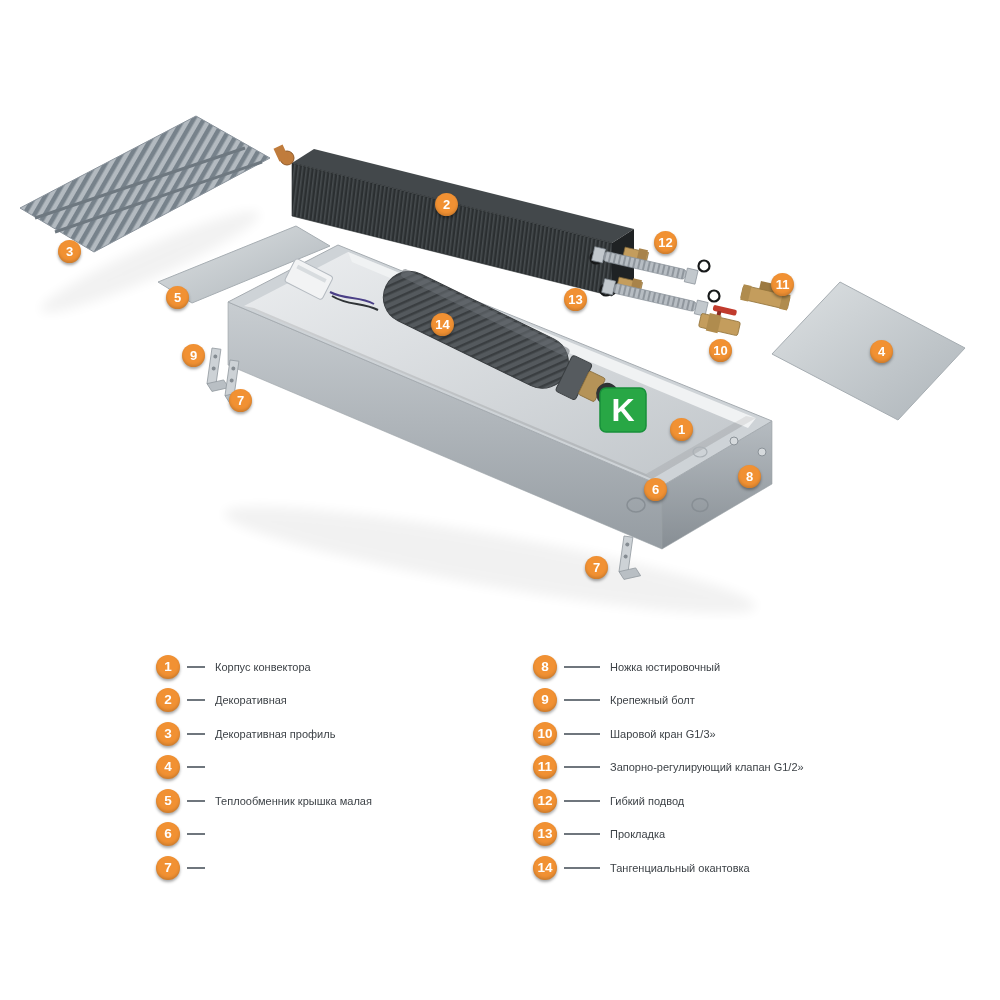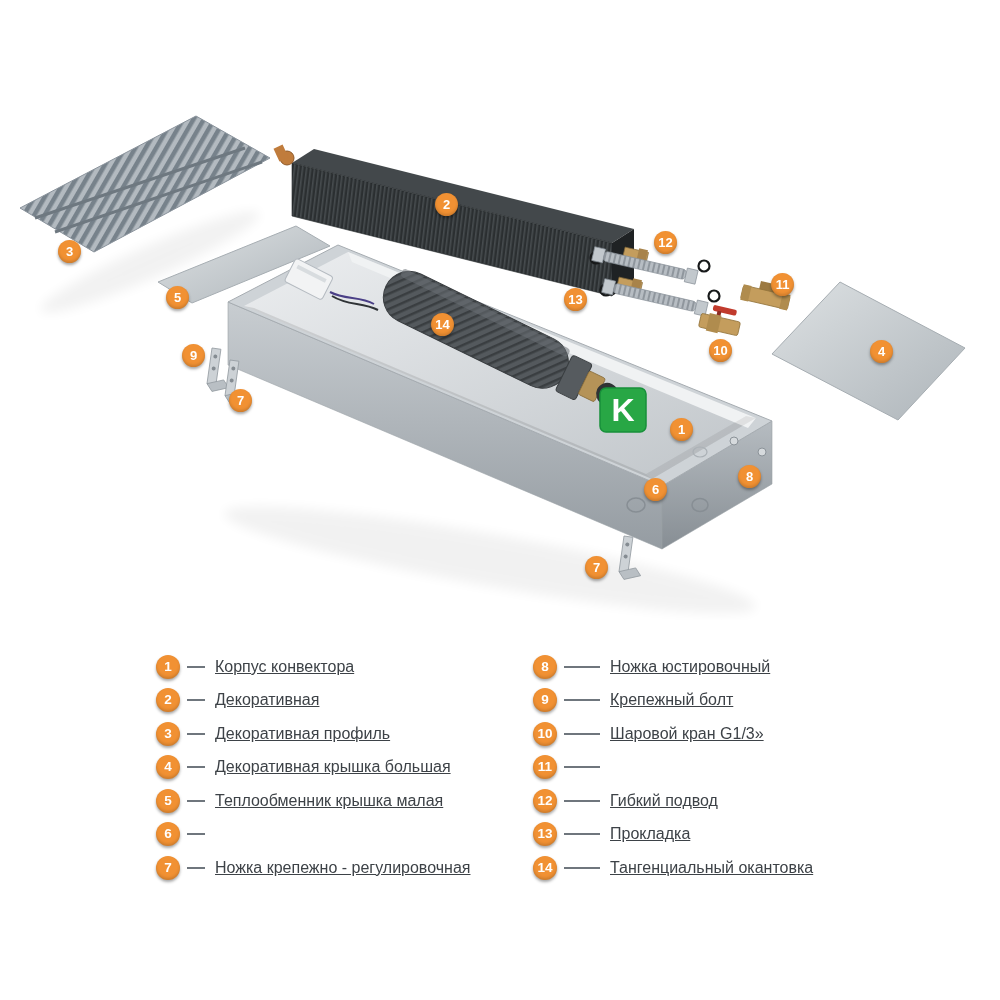--- a/index.html
+++ b/index.html
@@ -19,21 +19,21 @@
   .col-right{left:533px;top:650px;}
   .lrow{display:flex;align-items:center;height:33.5px;}
   .lbadge{
     flex:none;width:24px;height:24px;border-radius:50%;background:#f19133;color:#fff;
     font-weight:bold;font-size:13.5px;line-height:24px;text-align:center;
     box-shadow:0 2px 3px rgba(0,0,0,.35), inset 0 -2px 3px rgba(0,0,0,.15);
   }
   .ldash{flex:none;height:0;border-top:2px solid #6f767d;margin:0 10px 0 7px;}
   .dash-l{width:18px;}
   .dash-r{width:36px;}
-  .llabel{font-size:16px;color:#3d4247;white-space:nowrap;text-decoration:underline;}
+  .llabel{font-size:11px;color:#3d4247;white-space:nowrap;}
 </style>
 </head>
 <body>
 
 <div class="stage">
   <svg width="1000" height="620" viewBox="0 0 1000 620">
     <defs>
       <filter id="soft" x="-60%" y="-60%" width="220%" height="220%">
           <feGaussianBlur stdDeviation="6"></feGaussianBlur>
         </filter>
@@ -231,35 +231,33 @@
     <span class="llabel">Декоративная</span>
   </div>
   <div class="lrow">
     <span class="lbadge">3</span>
     <span class="ldash dash-l"></span>
     <span class="llabel">Декоративная профиль</span>
   </div>
   <div class="lrow">
     <span class="lbadge">4</span>
     <span class="ldash dash-l"></span>
-    <span class="llabel">Декоративная крышка большая</span>
   </div>
   <div class="lrow">
     <span class="lbadge">5</span>
     <span class="ldash dash-l"></span>
     <span class="llabel">Теплообменник крышка малая</span>
   </div>
   <div class="lrow">
     <span class="lbadge">6</span>
     <span class="ldash dash-l"></span>
   </div>
   <div class="lrow">
     <span class="lbadge">7</span>
     <span class="ldash dash-l"></span>
-    <span class="llabel">Ножка крепежно - регулировочная</span>
   </div>
 </div>
 
 <div class="legend-col col-right">
   <div class="lrow">
     <span class="lbadge">8</span>
     <span class="ldash dash-r"></span>
     <span class="llabel">Ножка юстировочный</span>
   </div>
   <div class="lrow">
@@ -268,20 +266,21 @@
     <span class="llabel">Крепежный болт</span>
   </div>
   <div class="lrow">
     <span class="lbadge">10</span>
     <span class="ldash dash-r"></span>
     <span class="llabel">Шаровой кран G1/3»</span>
   </div>
   <div class="lrow">
     <span class="lbadge">11</span>
     <span class="ldash dash-r"></span>
+    <span class="llabel">Запорно-регулирующий клапан G1/2»</span>
   </div>
   <div class="lrow">
     <span class="lbadge">12</span>
     <span class="ldash dash-r"></span>
     <span class="llabel">Гибкий подвод</span>
   </div>
   <div class="lrow">
     <span class="lbadge">13</span>
     <span class="ldash dash-r"></span>
     <span class="llabel">Прокладка</span>

